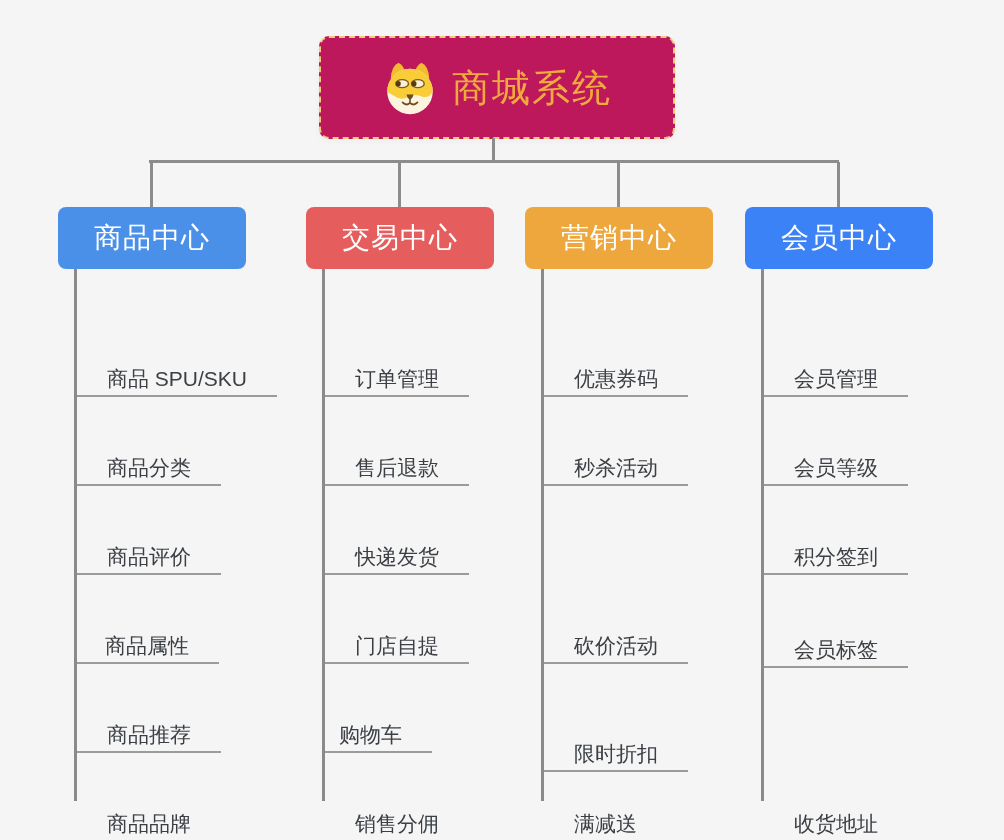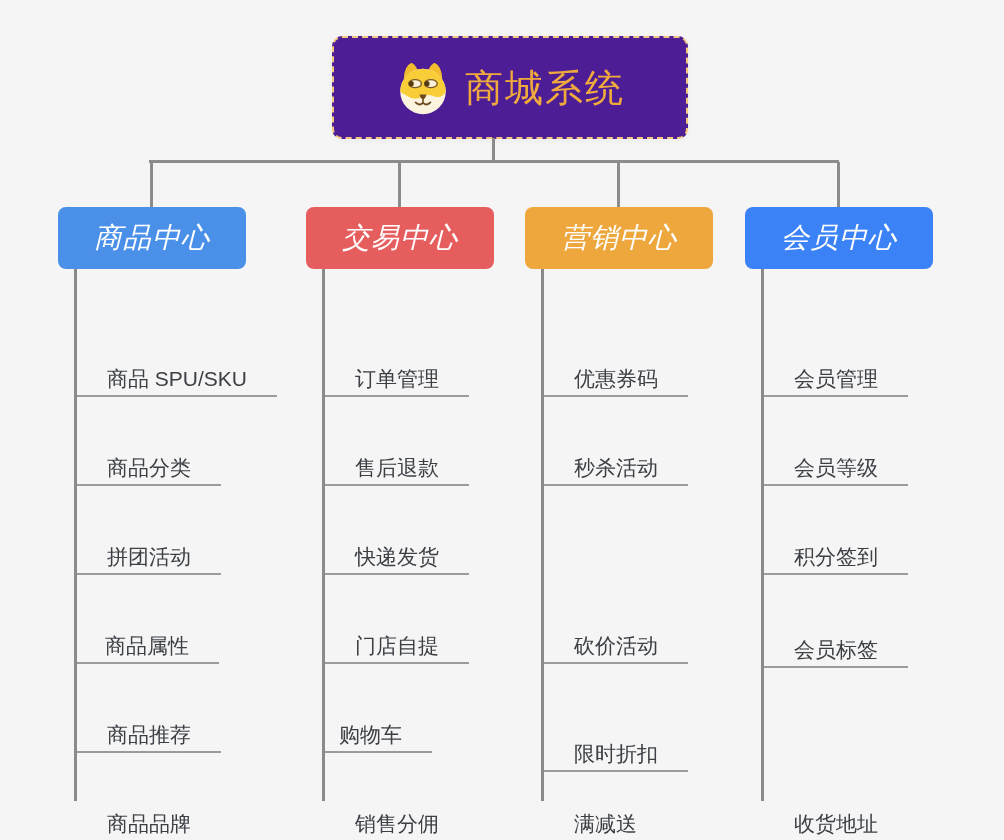--- a/index.html
+++ b/index.html
@@ -8,23 +8,23 @@
     background:#e9e9e9;
   }
   #stage{
     position:relative;
     width:1004px;height:840px;
     background:#f5f5f5;
     overflow:hidden;
   }
   
   .root-node{
-    position:absolute;left:332px;top:36px;
+    position:absolute;left:319px;top:36px;
     width:356px;height:103px;
-    background:#4c1d95;
+    background:#be185d;
     border:2px dashed #f3c87f;
     border-radius:10px;
     box-sizing:border-box;
     display:flex;align-items:center;justify-content:center;
     gap:14px;
     box-shadow:0 2px 6px rgba(0,0,0,0.04);
   }
   .root-label{
     font-size:38px;
     color:#f0a93d;
@@ -42,21 +42,20 @@
     width:188px;height:62px;
     border-radius:8px;
     display:flex;align-items:center;justify-content:center;
   }
   .branch-label{
     color:#ffffff;
     font-size:28px;
     letter-spacing:1px;
     line-height:1;
     white-space:nowrap;
-    font-style:italic;
   }
   .branch-drop{
     position:absolute;
     left:92px;top:-45px;
     width:3px;height:45px;
     background:#8c8c8c;
   }
   .column{
     position:absolute;
     left:16px;top:62px;
@@ -104,21 +103,21 @@
 
   <div id="branches">
   <div class="branch" style="left: 58px;">
     <div class="branch-drop"></div>
     <div class="branch-box" style="background: rgb(74, 144, 232);">
       <span class="branch-label">商品中心</span>
     </div>
     <div class="column">
           <div class="leaf" style="top: 57px;">商品 SPU/SKU</div>
           <div class="leaf" style="top: 146px;">商品分类</div>
-          <div class="leaf" style="top: 235px;">拼团活动</div>
+          <div class="leaf" style="top: 235px;">商品评价</div>
           <div class="leaf" style="top: 324px; padding-left: 28px;">商品属性</div>
           <div class="leaf" style="top: 413px;">商品推荐</div>
           <div class="leaf" style="top: 502px;">商品品牌</div>
         </div>
   </div>
 
   <div class="branch" style="left: 306px;">
     <div class="branch-drop"></div>
     <div class="branch-box" style="background: rgb(230, 93, 93);">
       <span class="branch-label">交易中心</span>

